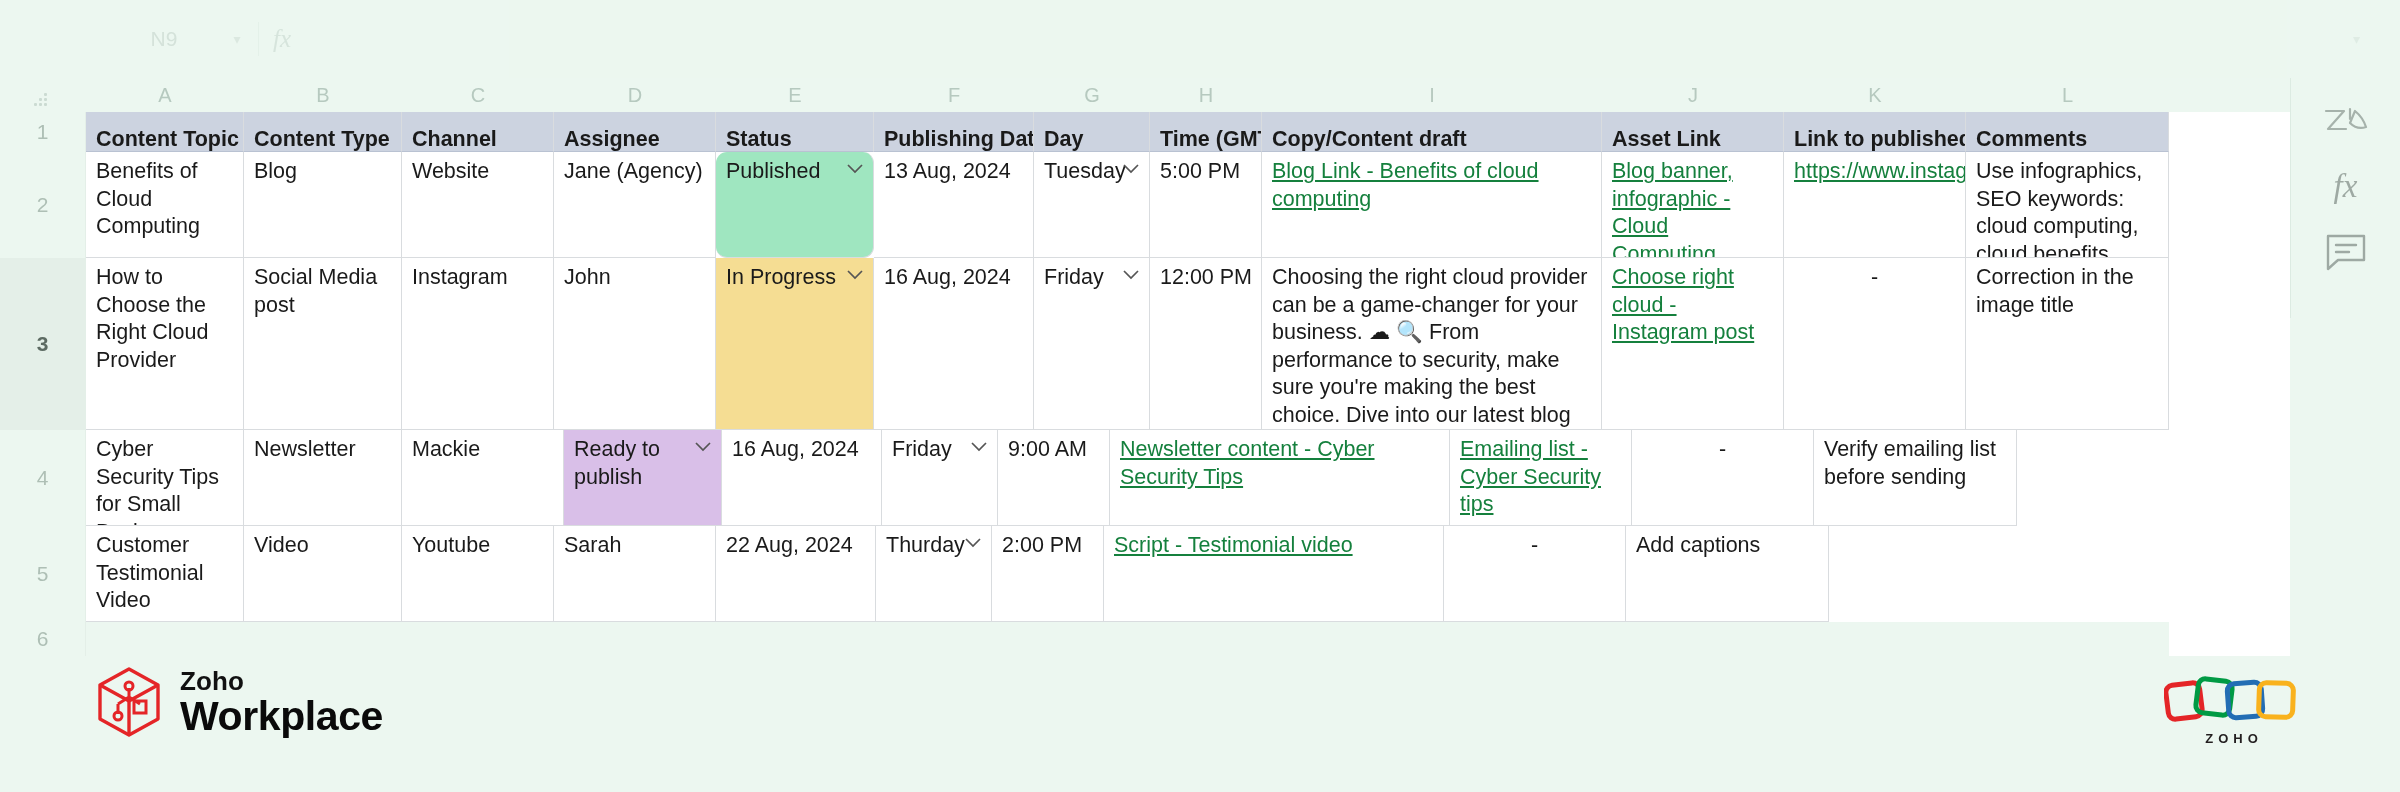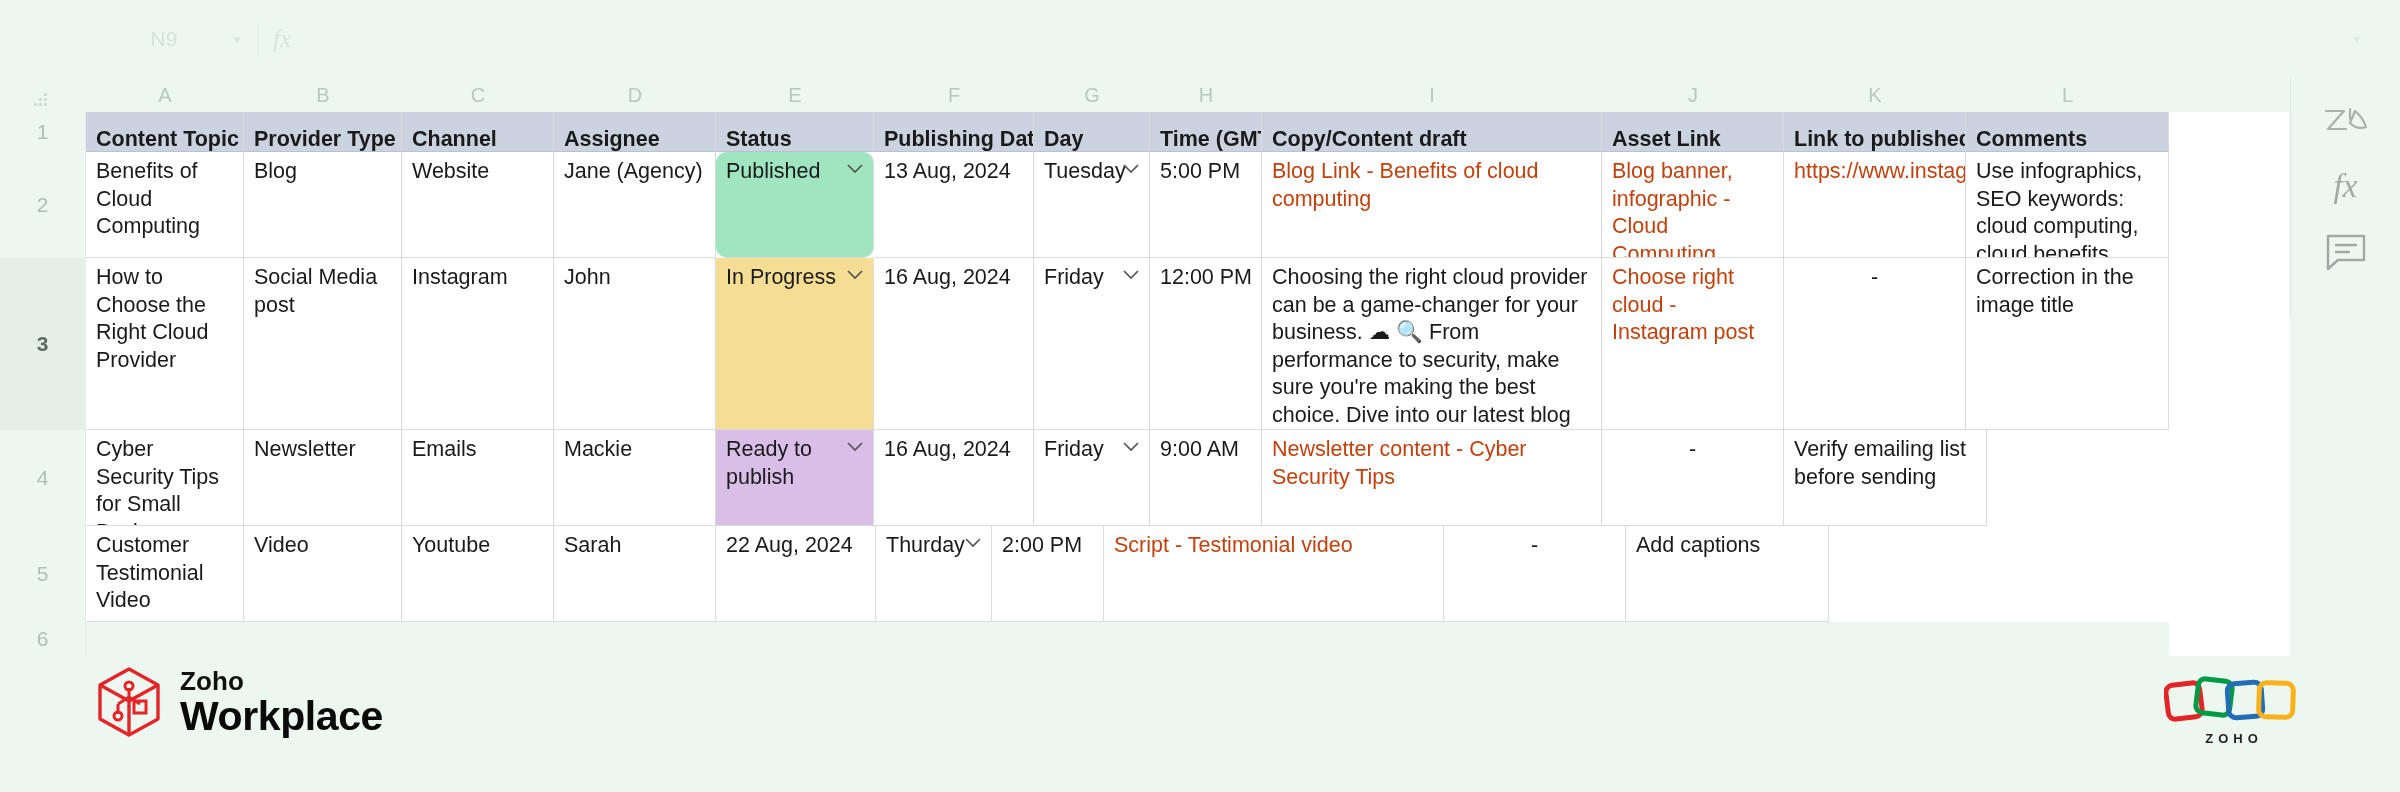--- a/index.html
+++ b/index.html
@@ -66,21 +66,21 @@
     word-wrap: break-word;
   }
   .hdr-row .cell {
     background: #ccd3e0; font-weight: bold; border-bottom: 1px solid #b9c2d2;
     display: flex; align-items: center; padding-top: 16px;
     white-space: nowrap;
   }
   .hdr-row { height: 40px; }
 
   .cell.link a, .cell.link span.lk {
-    color: #c2410c; cursor: pointer;
+    color: #15803d; text-decoration: underline; cursor: pointer;
   }
   .cell.center { text-align: center; }
   .cell.nowrap { white-space: nowrap; }
 
   .chev {
     position: absolute; right: 9px; top: 11px;
     width: 18px; height: 11px; pointer-events: none;
   }
   .chev svg { display: block; }
 
@@ -178,21 +178,21 @@
       <div class="colhdr w-j">J</div>
       <div class="colhdr w-k">K</div>
       <div class="colhdr w-l">L</div>
     </div>
 
     <div class="grid">
 
       <div class="row hdr-row r-h">
         <div class="rowhdr">1</div>
         <div class="cell w-a">Content Topic</div>
-        <div class="cell w-b">Provider Type</div>
+        <div class="cell w-b">Content Type</div>
         <div class="cell w-c">Channel</div>
         <div class="cell w-d">Assignee</div>
         <div class="cell w-e">Status</div>
         <div class="cell w-f">Publishing Date</div>
         <div class="cell w-g">Day</div>
         <div class="cell w-h">Time (GMT)</div>
         <div class="cell w-i">Copy/Content draft</div>
         <div class="cell w-j">Asset Link</div>
         <div class="cell w-k">Link to published p</div>
         <div class="cell w-l">Comments</div>
@@ -255,41 +255,41 @@
         <div class="cell w-i">Choosing the right cloud provider can be a game-changer for your business. ☁ 🔍 From performance to security, make sure you're making the best choice. Dive into our latest blog to learn how!</div>
         <div class="cell w-j link"><span class="lk">Choose right cloud - Instagram post</span></div>
         <div class="cell w-k center">-</div>
         <div class="cell w-l">Correction in the image title</div>
       </div>
 
       <div class="row r4">
         <div class="rowhdr">4</div>
         <div class="cell w-a">Cyber Security Tips for Small Businesses</div>
         <div class="cell w-b">Newsletter</div>
-        <div class="cell w-c">Emails</div>
         <div class="cell w-d">Mackie</div>
         <div class="cell w-e status-cell" style="background: rgb(217, 191, 232);">
           <span>Ready to publish</span>
           <span class="chev">
               <svg width="18" height="11" viewBox="0 0 18 11">
                 <path d="M2 2 L9 9 L16 2" fill="none" stroke="#555" stroke-width="1.7"></path>
               </svg>
             </span>
         </div>
         <div class="cell w-f nowrap">16 Aug, 2024</div>
         <div class="cell w-g">
           <span>Friday</span>
           <span class="chev">
               <svg width="18" height="11" viewBox="0 0 18 11">
                 <path d="M2 2 L9 9 L16 2" fill="none" stroke="#555" stroke-width="1.7"></path>
               </svg>
             </span>
         </div>
         <div class="cell w-h nowrap">9:00 AM</div>
         <div class="cell w-i link"><span class="lk">Newsletter content - Cyber Security Tips</span></div>
+        <div class="cell w-j link"><span class="lk">Emailing list - Cyber Security tips</span></div>
         <div class="cell w-k center">-</div>
         <div class="cell w-l">Verify emailing list before sending</div>
       </div>
 
       <div class="row r5">
         <div class="rowhdr">5</div>
         <div class="cell w-a">Customer Testimonial Video</div>
         <div class="cell w-b">Video</div>
         <div class="cell w-c">Youtube</div>
         <div class="cell w-d">Sarah</div>

